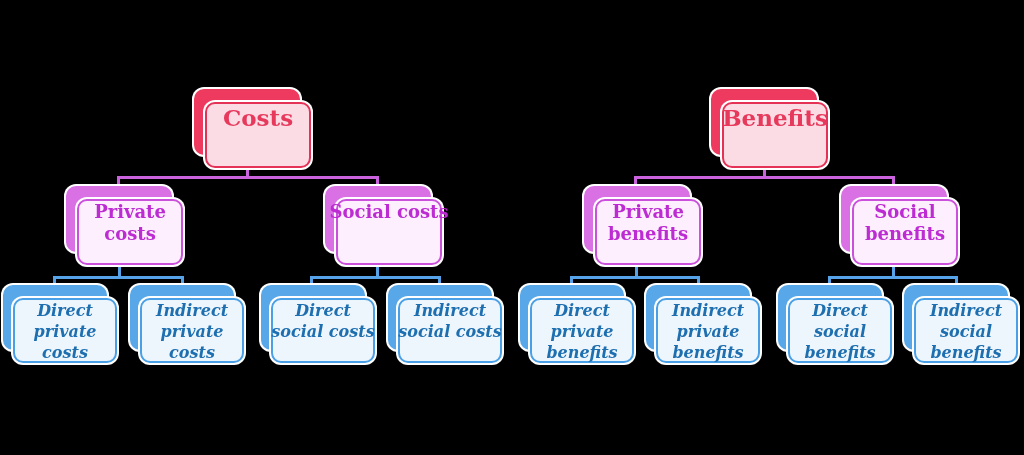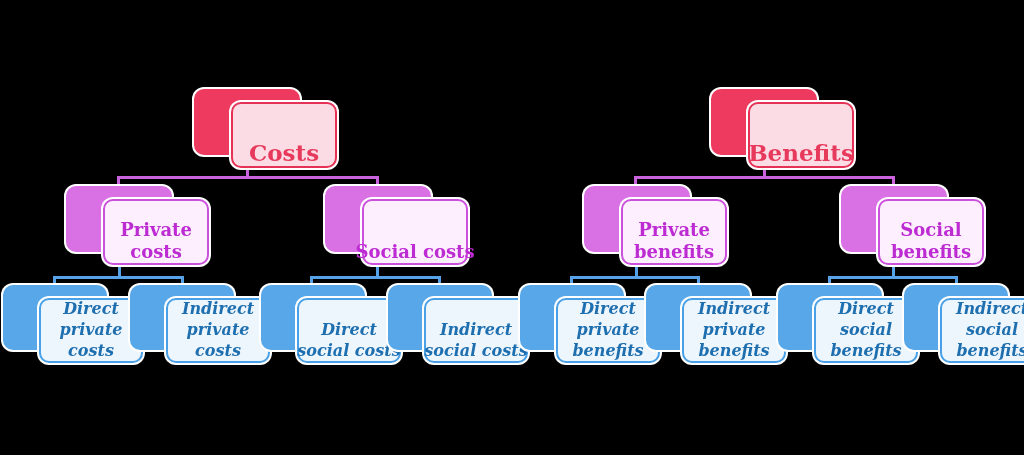--- a/index.html
+++ b/index.html
@@ -13,22 +13,22 @@
   .line.blue{background:#56a3e9;}
   
   .node{position:absolute;}
   .node .shadow{
     position:absolute;left:0;top:0;border-radius:10px;
     box-shadow:0 0 0 2px #fff;
   }
   .node .face{
     position:absolute;border-radius:10px;border:2px solid;
     box-shadow:0 0 0 2px #fff;
-    display:flex;align-items:flex-end;justify-content:center;
-    text-align:center;box-sizing:border-box;margin-left:26px;
+    display:flex;align-items:flex-start;justify-content:center;
+    text-align:center;box-sizing:border-box;
   }
   .node .label{white-space:pre;font-weight:bold;}
   
   .std .shadow{width:106px;height:66px;}
   .std .face{left:11px;top:13px;width:106px;height:66px;}
   .leaf .shadow{width:104px;height:65px;}
   .leaf .face{left:10px;top:13px;width:104px;height:65px;}
   
   .c-red .shadow{background:#ed3a5e;}
   .c-red .face{background:#fbdce4;border-color:#e63156;}

